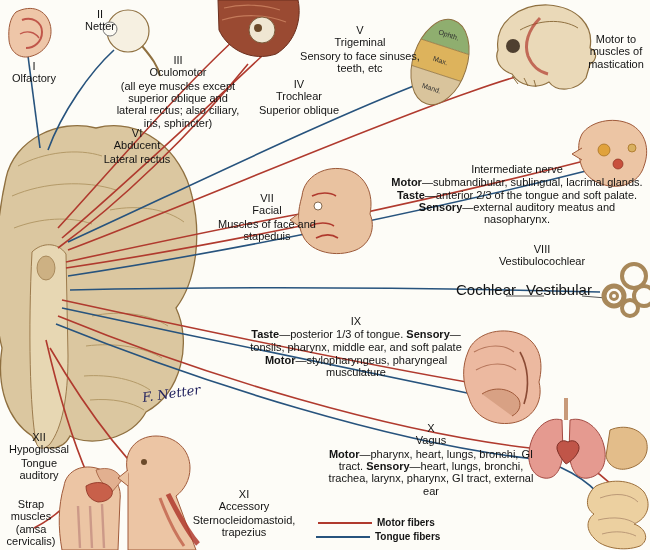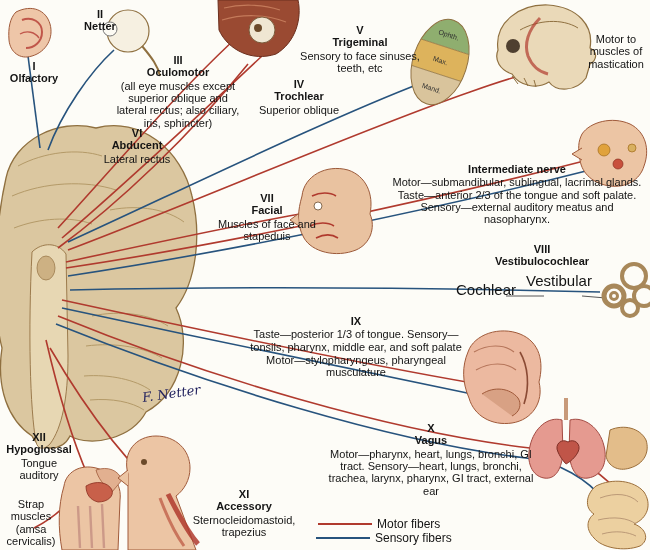--- a/index.html
+++ b/index.html
@@ -1,31 +1,31 @@
 <!DOCTYPE html>
 <html><head>
 <meta charset="utf-8">
 <style>
   *{box-sizing:border-box;margin:0;padding:0}
   html,body{background:#ffffff}
   #canvas{position:relative;width:650px;height:550px;background:#fdfcf7;
     font-family:"Liberation Sans",sans-serif;color:#141414;overflow:hidden}
   .art{position:absolute;left:0;top:0}
   .lbl{position:absolute;text-align:center;line-height:1.12}
-  .num,.nm{font-weight:700;font-size:11px}
+  .num,.nm{font-weight:400;font-size:11px}
   .ds{font-size:11px;margin-top:1px}
-  .ds b{font-weight:400}
+  .ds b{font-weight:700}
   .small{font-size:15px;line-height:1.12}
   .sig{position:absolute;font-family:"DejaVu Serif",serif;font-style:italic;
     font-size:13px;color:#23235f;transform:rotate(-8deg)}
   .legendRow{position:absolute;display:flex;align-items:center;gap:5px}
   .swatch{display:inline-block;width:54px;height:0;border-top:2px solid}
   .swatch.motor{border-color:#b03a2e}
   .swatch.sensory{border-color:#27537d}
-  .legTxt{font-weight:400;font-size:12px}
+  .legTxt{font-weight:700;font-size:10px}
   .m{stroke:#b03a2e}
   .s{stroke:#27537d}
   .mapTxt{font-size:7px;fill:#2f2f2f;text-anchor:middle;font-family:"Liberation Sans",sans-serif}
 </style>
 </head>
 <body>
 
 <div id="canvas">
 
   <svg class="art" width="650" height="550" viewBox="0 0 650 550">
@@ -214,21 +214,21 @@
       <b>Motor</b><span>—submandibular, sublingual, lacrimal glands. </span><b>Taste</b><span>—anterior 2/3 of the tongue and soft palate. </span><b>Sensory</b><span>—external auditory meatus and nasopharynx.</span>
     </div>
   </div>
 
   <div class="lbl" style="left:466px;top:243px;width:152px">
     <div class="num">VIII</div>
     <div class="nm">Vestibulocochlear</div>
   </div>
 
   <div class="lbl small" style="left:456px;top:282px;width:50px">Cochlear</div>
-  <div class="lbl small" style="left:526px;top:273px;width:54px">Vestibular</div>
+  <div class="lbl small" style="left:526px;top:282px;width:54px">Vestibular</div>
 
   <div class="lbl" style="left:246px;top:315px;width:220px">
     <div class="num">IX</div>
     <div class="ds">
       <b>Taste</b><span>—posterior 1/3 of tongue. </span><b>Sensory</b><span>—tonsils, pharynx, middle ear, and soft palate </span>
     </div>
     <div class="ds">
       <b>Motor</b><span>—stylopharyngeus, pharyngeal musculature</span>
     </div>
   </div>
@@ -256,16 +256,16 @@
   </div>
 
   <div class="sig" style="left:142px;top:386px">F. Netter</div>
 
   <div class="legendRow" style="left:318px;top:517px">
     <span class="swatch motor"></span>
     <span class="legTxt">Motor fibers</span>
   </div>
   <div class="legendRow" style="left:316px;top:531px">
     <span class="swatch sensory"></span>
-    <span class="legTxt">Sensory fibers</span>
+    <span class="legTxt">Tongue fibers</span>
   </div>
 
 </div>
 
 </body></html>

